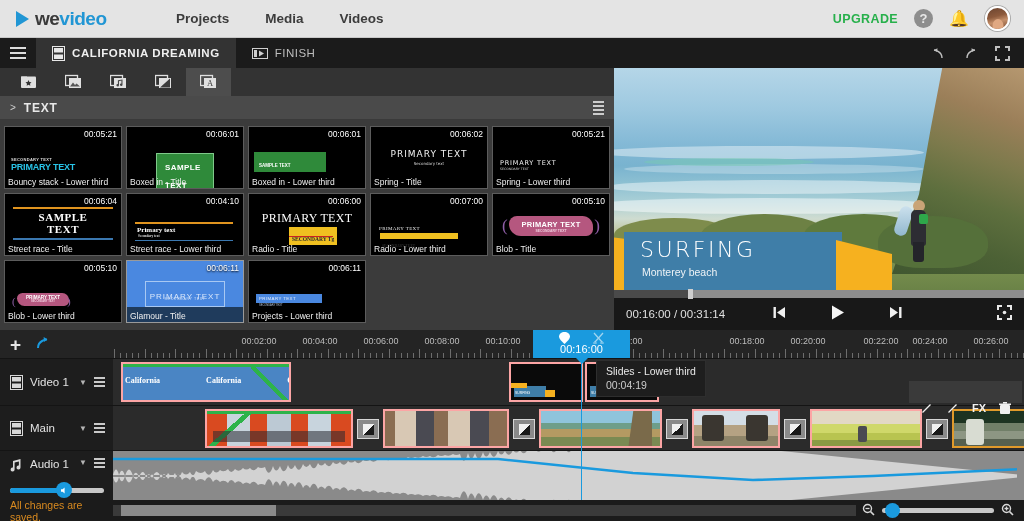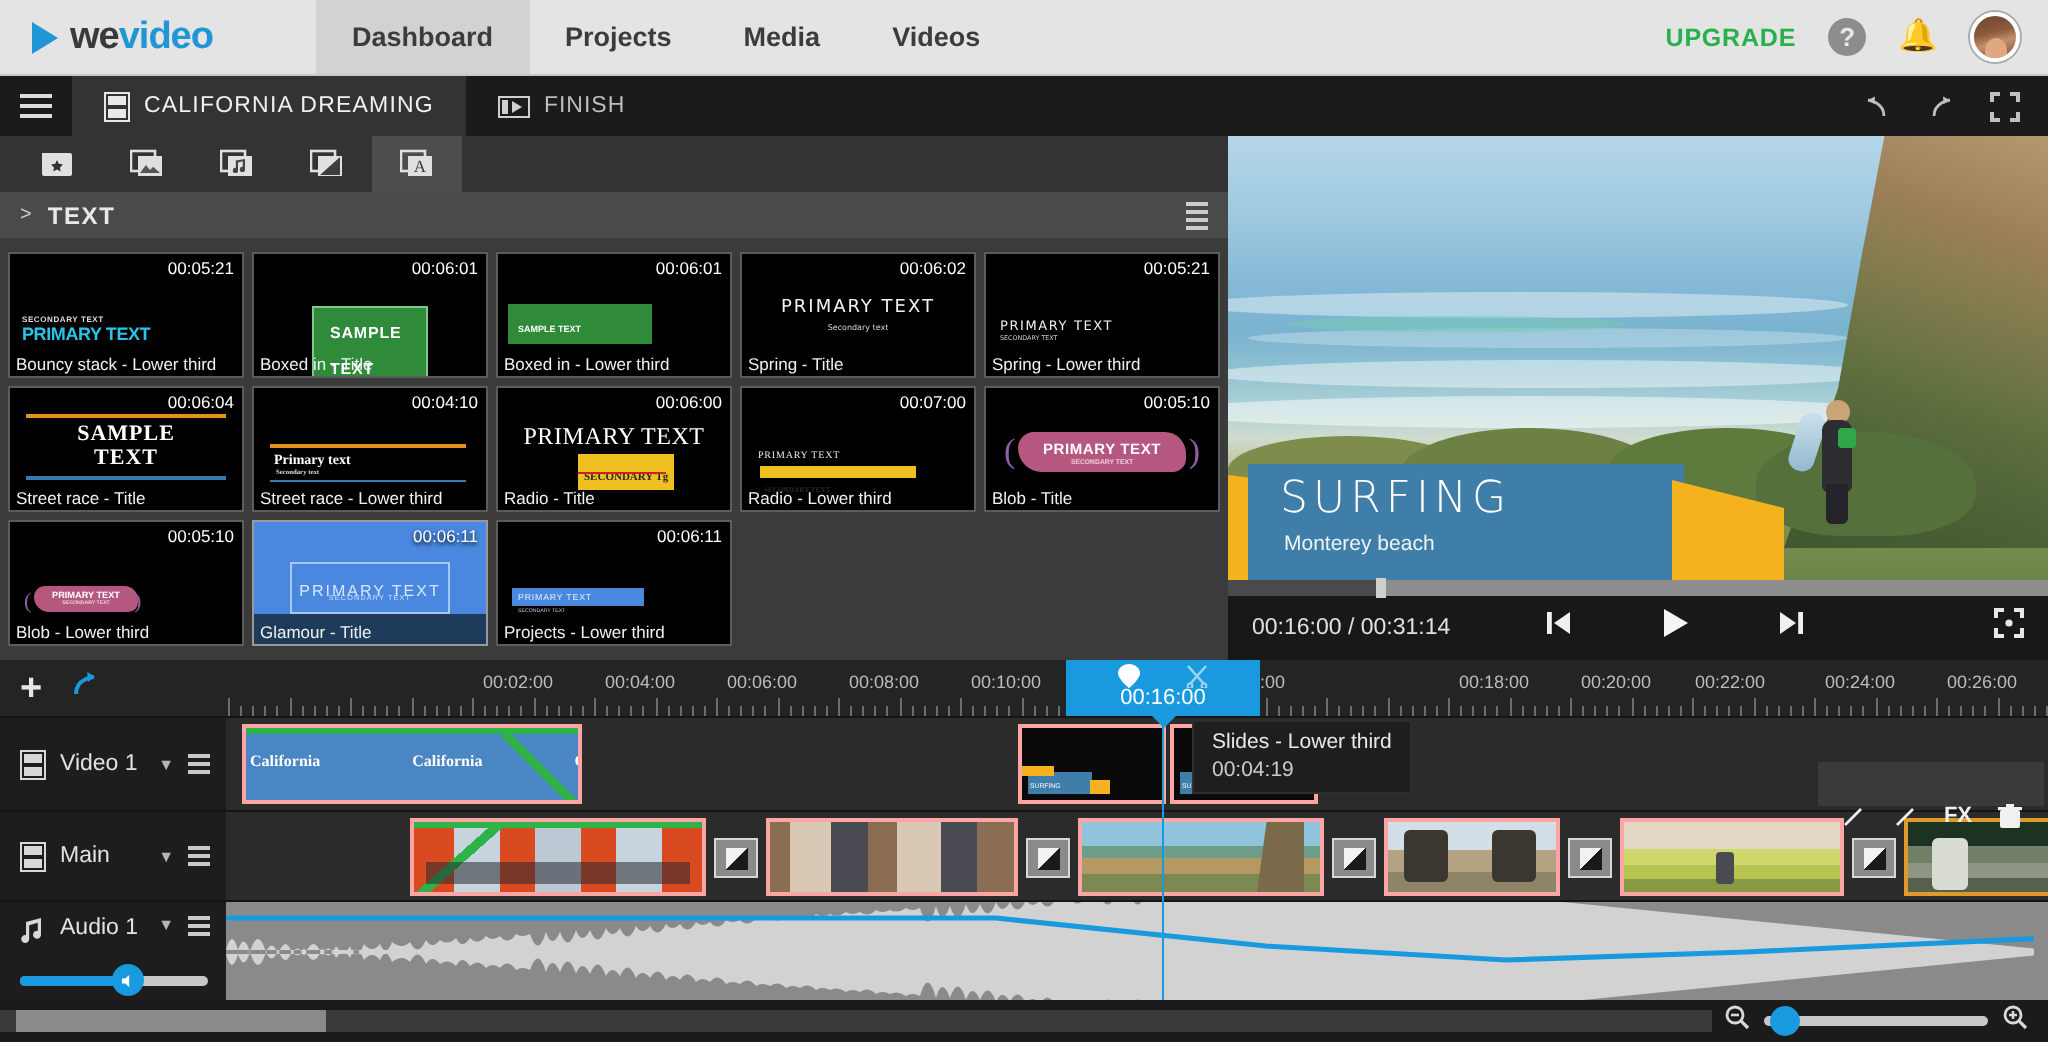--- a/index.html
+++ b/index.html
@@ -49,21 +49,21 @@
     transform: translateX(-50%); border-radius: 50% 50% 45% 45%; background: #e0a882;
   }
 
   
   .projbar { height: 30px; background: #1b1b1b; display: flex; align-items: stretch; }
   .hamburger { width: 36px; display: flex; flex-direction: column; justify-content: center;
     align-items: center; gap: 3px; cursor: pointer; }
   .hamburger span { display: block; width: 16px; height: 2px; background: #ddd; }
   .proj-tab {
     display: flex; align-items: center; gap: 7px; padding: 0 16px;
-    font-size: 11.5px; font-weight: normal; letter-spacing: 0.6px; color: #f0f0f0; cursor: pointer;
+    font-size: 11.5px; font-weight: bold; letter-spacing: 0.6px; color: #f0f0f0; cursor: pointer;
   }
   .proj-tab.active { background: #333; }
   .proj-tab.dim { color: #bdbdbd; font-weight: normal; letter-spacing: 0.5px; }
   .projbar-right { margin-left: auto; display: flex; align-items: center; gap: 17px; padding-right: 14px; }
   .pb-icon { cursor: pointer; opacity: .85; display: flex; }
 
   
   .mainrow { display: flex; height: 262px; }
 
   
@@ -227,21 +227,20 @@
 </style>
 </head>
 <body>
 
 <div class="topnav">
   <div class="logo-wrap">
     <div class="logo-tri"></div>
     <div class="logo-text"><span class="d1">we</span><span class="d2">video</span></div>
   </div>
   <div class="nav-items">
-    <div class="nav-item active">Dashboard</div>
     <div class="nav-item">Projects</div>
     <div class="nav-item">Media</div>
     <div class="nav-item">Videos</div>
   </div>
   <div class="topnav-right">
     <div class="upgrade">UPGRADE</div>
     <div class="circ-icon">?</div>
     <div class="bell">🔔</div>
     <div class="avatar"></div>
   </div>
@@ -581,21 +580,21 @@
     <div class="ruler">
       <div class="rlabel" style="left:146px">00:02:00</div>
       <div class="rlabel" style="left:207px">00:04:00</div>
       <div class="rlabel" style="left:268px">00:06:00</div>
       <div class="rlabel" style="left:329px">00:08:00</div>
       <div class="rlabel" style="left:390px">00:10:00</div>
       <div class="rlabel" style="left:451px">00:12:00</div>
       <div class="rlabel" style="left:512px">00:14:00</div>
       <div class="rlabel" style="left:634px">00:18:00</div>
       <div class="rlabel" style="left:695px">00:20:00</div>
-      <div class="rlabel" style="left:752px">00:22:00</div>
+      <div class="rlabel" style="left:768px">00:22:00</div>
       <div class="rlabel" style="left:817px">00:24:00</div>
       <div class="rlabel" style="left:878px">00:26:00</div>
       <div class="ticks" id="ticks">
           <div class="tick" style="left: 1px; height: 9px;"></div>
           <div class="tick" style="left: 7.1px; height: 5px;"></div>
           <div class="tick" style="left: 13.2px; height: 5px;"></div>
           <div class="tick" style="left: 19.3px; height: 5px;"></div>
           <div class="tick" style="left: 25.4px; height: 5px;"></div>
           <div class="tick" style="left: 31.5px; height: 9px;"></div>
           <div class="tick" style="left: 37.6px; height: 5px;"></div>
@@ -934,20 +933,21 @@
   </div>
 
   <div class="tooltip">
     <div class="tt-1">Slides - Lower third</div>
     <div class="tt-2">00:04:19</div>
   </div>
 
   <div class="vscroll" style="top:128px; height:40px;"></div>
 
   <div class="statusbar">
+    <span class="status-text">All changes are saved.</span>
     <div class="hscroll">
       <div class="thumb"></div>
     </div>
     <div class="zoomctl">
       <span>
         <svg width="13" height="13" viewBox="0 0 13 13">
           <circle cx="5.5" cy="5.5" r="4" fill="none" stroke="#d8d8d8" stroke-width="1.4"></circle>
           <path d="M8.6 8.6 L12 12" stroke="#d8d8d8" stroke-width="1.6"></path>
           <path d="M3.5 5.5 H7.5" stroke="#d8d8d8" stroke-width="1.3"></path>
         </svg>

